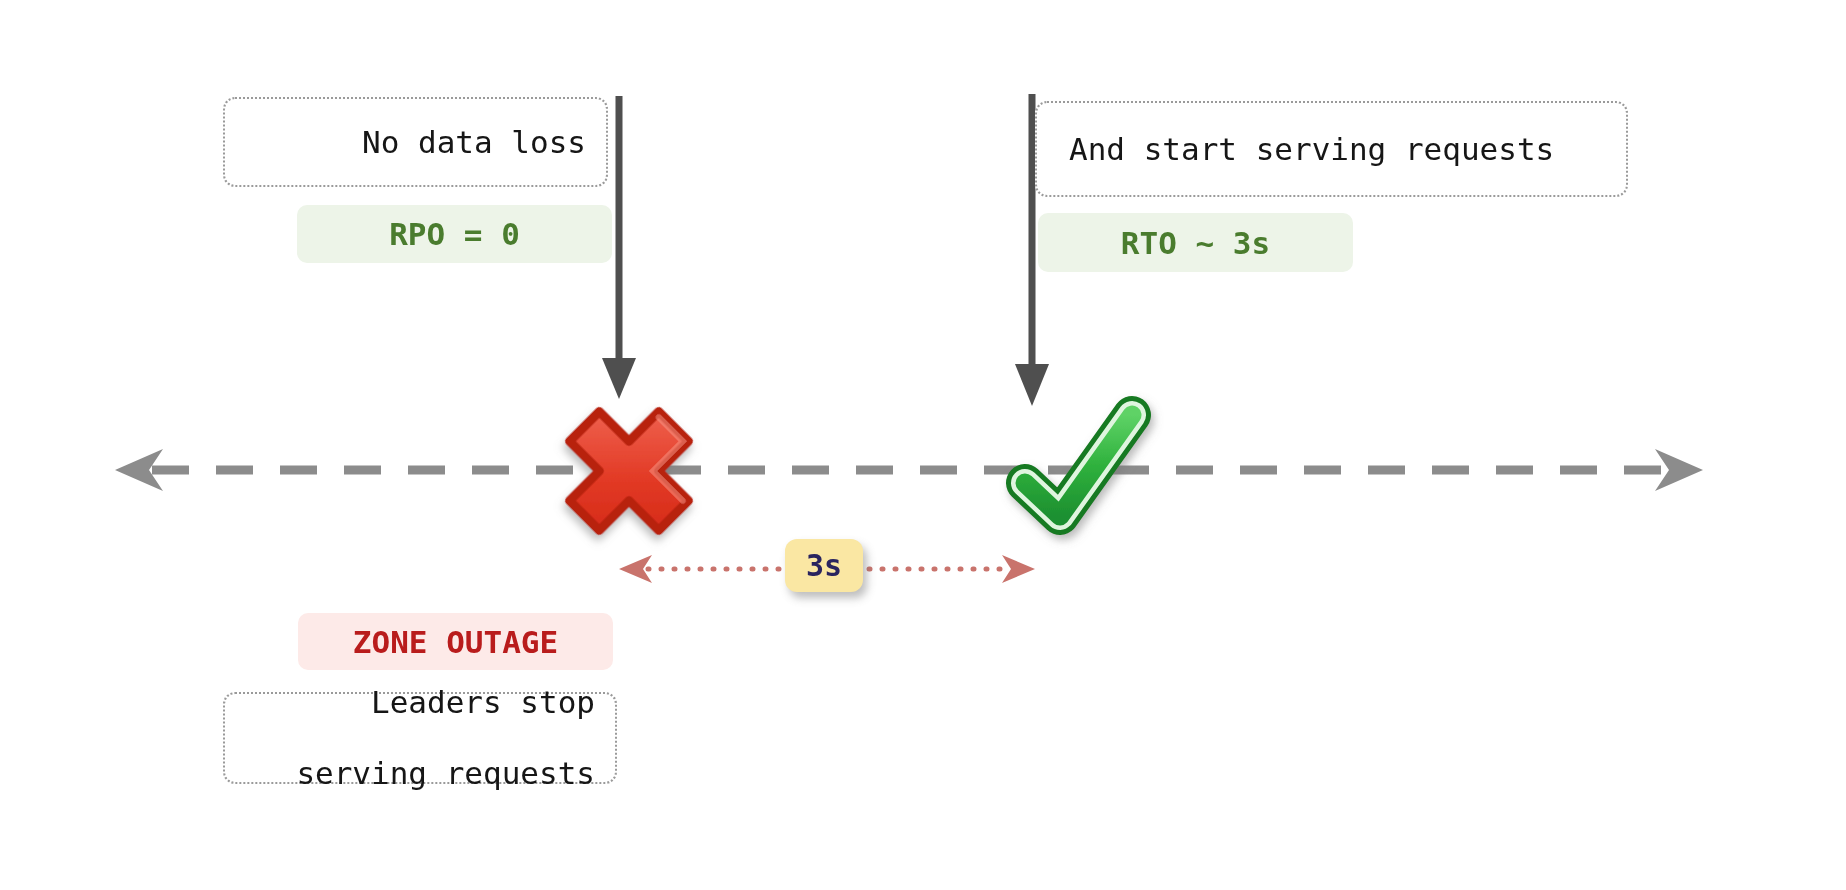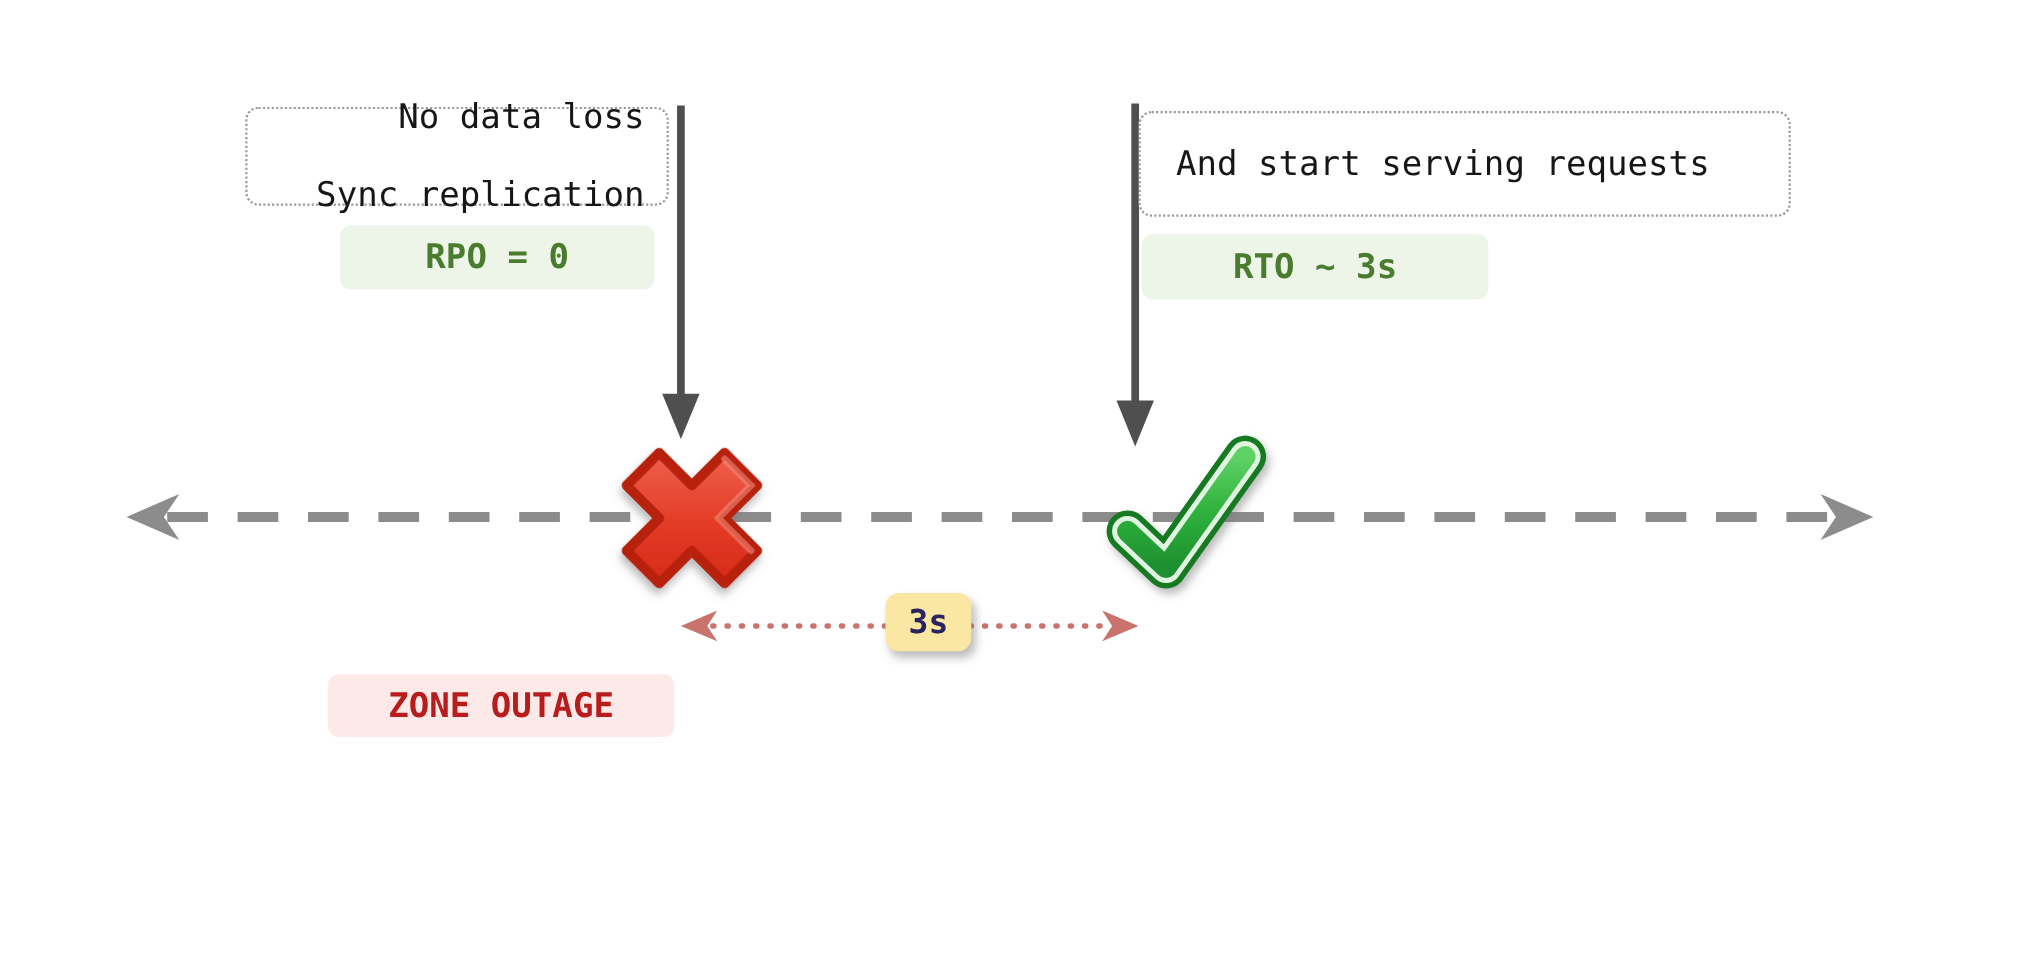--- a/index.html
+++ b/index.html
@@ -89,29 +89,32 @@
 
     <g transform="translate(1077,471)" filter="url(#softShadow)">
       <path d="M -52 12 L -17 45 L 55 -56" fill="none" stroke="#157a20" stroke-width="38" stroke-linecap="round" stroke-linejoin="round"></path>
       <path d="M -52 12 L -17 45 L 55 -56" fill="none" stroke="#dff5df" stroke-width="28" stroke-linecap="round" stroke-linejoin="round"></path>
       <path d="M -52 12 L -17 45 L 55 -56" fill="none" stroke="url(#cGrad)" stroke-width="19" stroke-linecap="round" stroke-linejoin="round"></path>
     </g>
   </svg>
 
   <div class="note right-align" style="left:223px;top:97px;width:385px;height:90px;">
     <div>No data loss</div>
-    <div>Sync replication</div>
   </div>
 
-  <div class="badge badge-green" style="left:297px;top:205px;width:286px;height:58px;margin-left:12px;">RPO = 0</div>
+  <div class="badge badge-green" style="left:297px;top:205px;width:315px;height:58px;">RPO = 0</div>
 
   <div class="note left-align" style="left:1035px;top:101px;width:593px;height:96px;">
     <div>And start serving requests</div>
   </div>
 
   <div class="badge badge-green" style="left:1038px;top:213px;width:315px;height:59px;">RTO ~ 3s</div>
 
-  <div class="badge badge-yellow" style="left:785px;top:539px;width:78px;height:53px;margin-left:20px;">3s</div>
+  <div class="badge badge-yellow" style="left:785px;top:539px;width:78px;height:53px;">3s</div>
 
   <div class="badge badge-red" style="left:298px;top:613px;width:315px;height:57px;">ZONE OUTAGE</div>
 
+  <div class="note right-align" style="left:223px;top:692px;width:394px;height:92px;">
+    <div>Leaders stop</div>
+    <div>serving requests</div>
+  </div>
 
 </div>
 
 </body></html>

